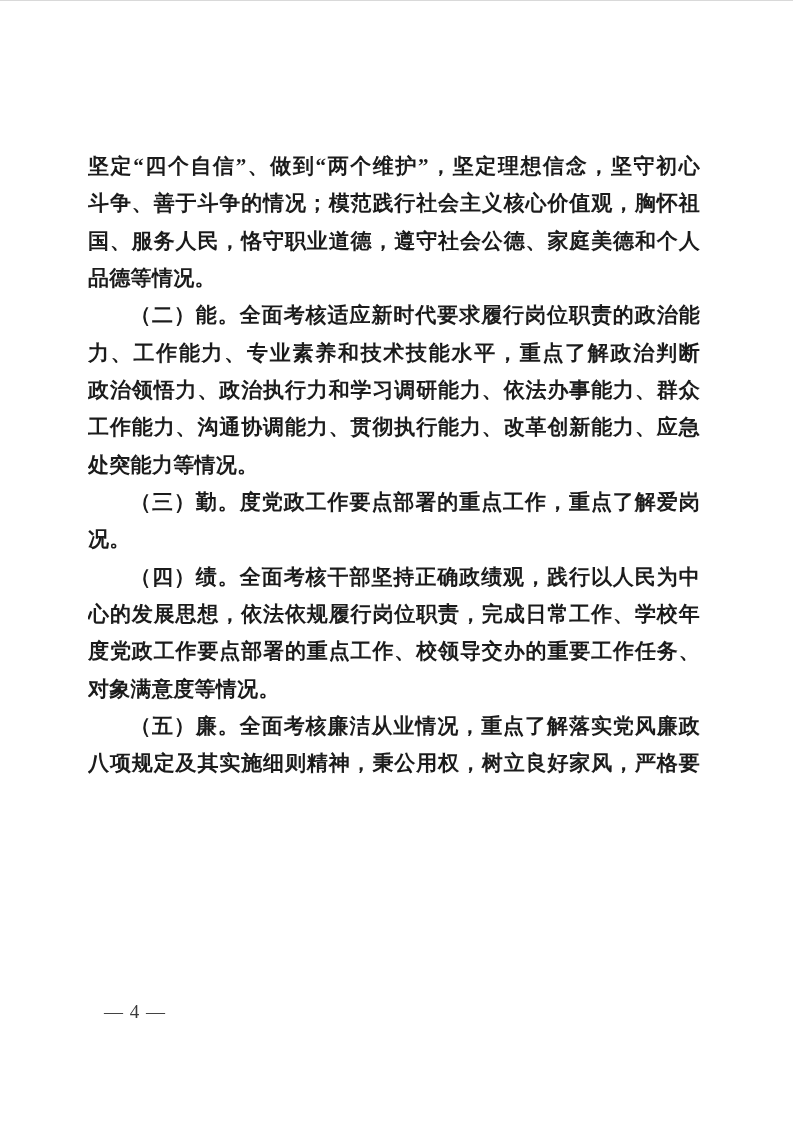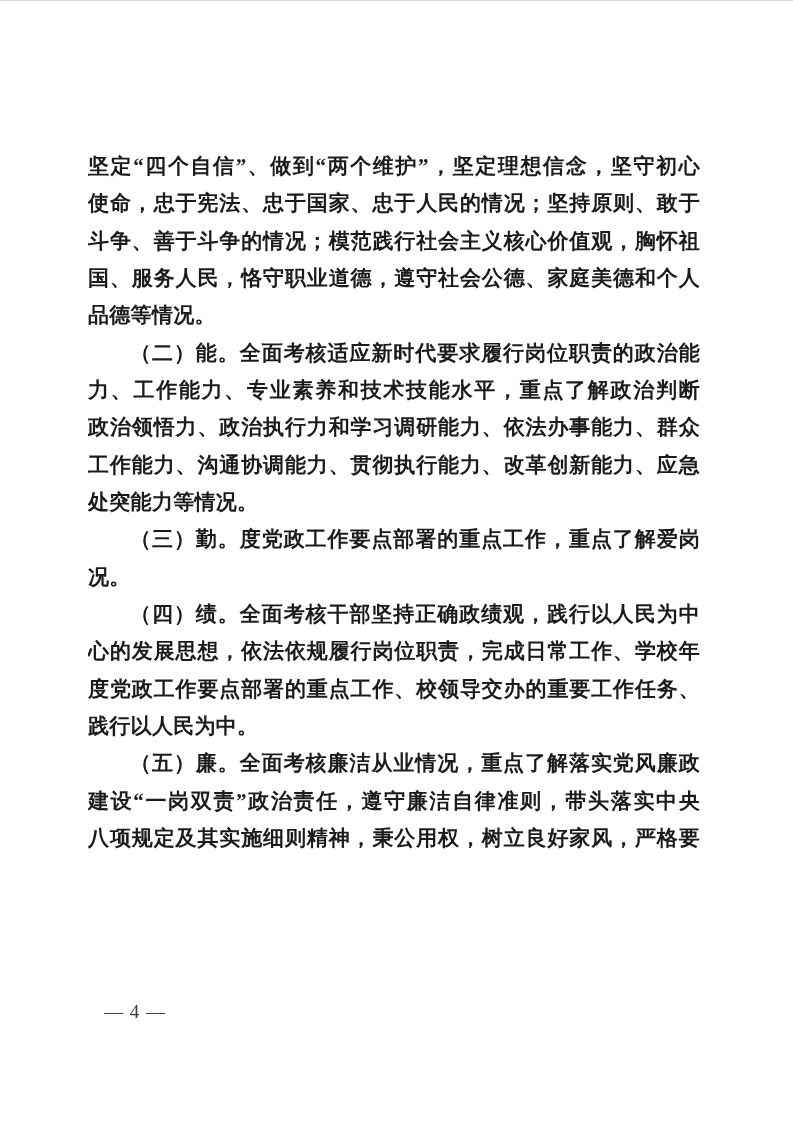--- a/index.html
+++ b/index.html
@@ -58,33 +58,31 @@
     letter-spacing: 1px;
   }
 </style>
 </head>
 <body>
 
 <div class="page">
   <div class="top-edge"></div>
   <div class="content">
       <div class="line">坚定“四个自信”、做到“两个维护”，坚定理想信念，坚守初心</div>
-      <div class="line">使命，忠于宪法、忠于国家、忠于人民的情况；坚持原则、敢于</div>
       <div class="line">斗争、善于斗争的情况；模范践行社会主义核心价值观，胸怀祖</div>
       <div class="line">国、服务人民，恪守职业道德，遵守社会公德、家庭美德和个人</div>
       <div class="line end">品德等情况。</div>
       <div class="line first">（二）能。全面考核适应新时代要求履行岗位职责的政治能</div>
       <div class="line">力、工作能力、专业素养和技术技能水平，重点了解政治判断力、</div>
       <div class="line">政治领悟力、政治执行力和学习调研能力、依法办事能力、群众</div>
       <div class="line">工作能力、沟通协调能力、贯彻执行能力、改革创新能力、应急</div>
       <div class="line end">处突能力等情况。</div>
       <div class="line first">（三）勤。度党政工作要点部署的重点工作，重点了解爱岗敬</div>
       <div class="line end">况。</div>
       <div class="line first">（四）绩。全面考核干部坚持正确政绩观，践行以人民为中</div>
       <div class="line">心的发展思想，依法依规履行岗位职责，完成日常工作、学校年</div>
       <div class="line">度党政工作要点部署的重点工作、校领导交办的重要工作任务、</div>
-      <div class="line end">践行以人民为中。</div>
+      <div class="line end">对象满意度等情况。</div>
       <div class="line first">（五）廉。全面考核廉洁从业情况，重点了解落实党风廉政</div>
-      <div class="line">建设“一岗双责”政治责任，遵守廉洁自律准则，带头落实中央</div>
       <div class="line">八项规定及其实施细则精神，秉公用权，树立良好家风，严格要</div>
     </div>
   <div class="footer">— 4 —</div>
 </div>
 
 </body></html>

